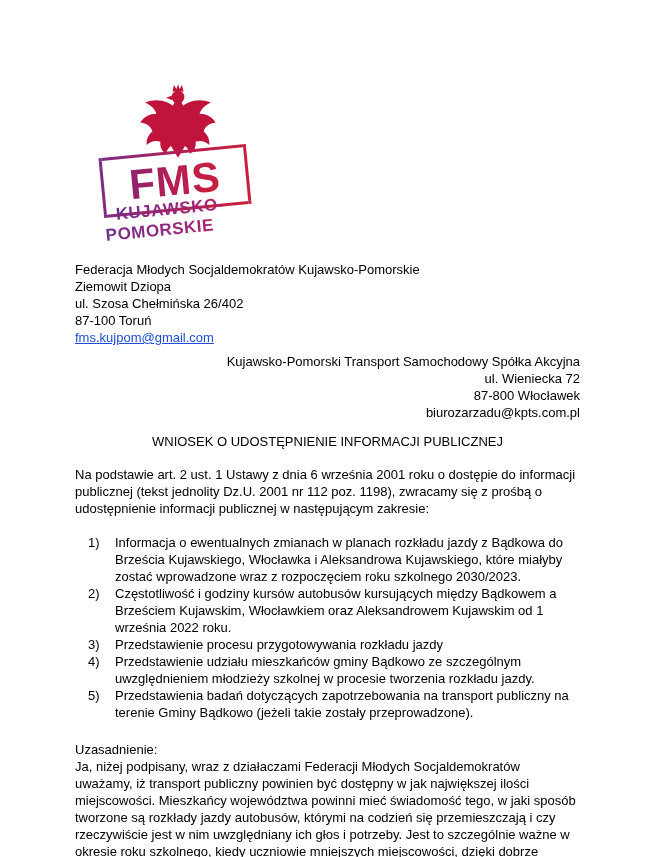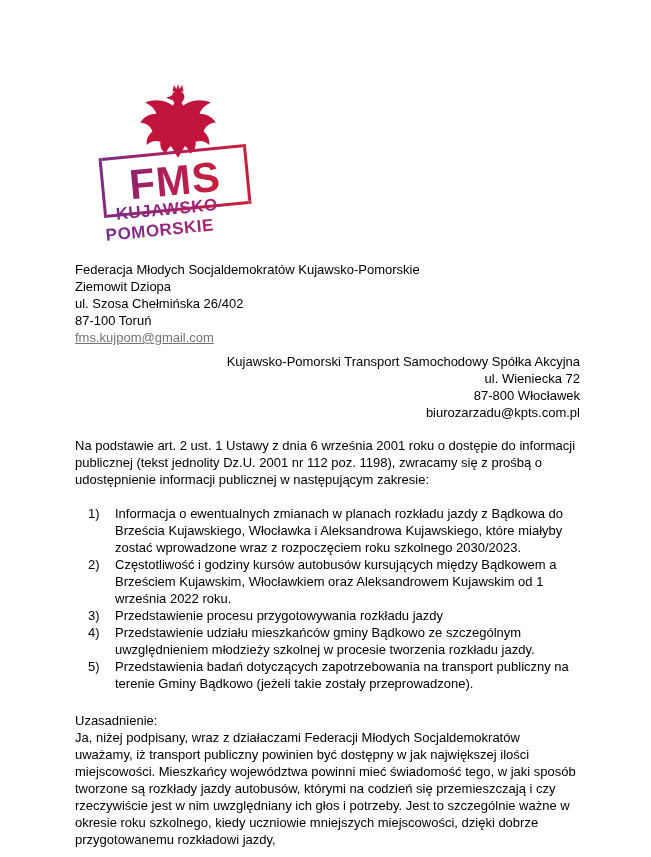--- a/index.html
+++ b/index.html
@@ -34,21 +34,21 @@
     font-weight:bold;font-size:17px;line-height:20px;letter-spacing:0.5px;
     background:linear-gradient(100deg,#6e2d8b 0%,#a02577 60%,#c22052 100%);
     -webkit-background-clip:text;background-clip:text;color:transparent;
   }
   .region .l1{padding-left:12px;}
 
   
   .content{padding:0 71px 0 75px;}
   .sender{margin-top:13px;}
   .sender div,.recipient div{white-space:nowrap;}
-  .email-link{color:#737373;text-decoration:underline;}
+  .email-link{color:#1d4ed8;text-decoration:underline;}
   .recipient{margin-top:7px;text-align:right;}
   .doc-title{margin-top:12px;text-align:center;}
   .intro{margin-top:16px;}
   .request-list{margin-top:17px;padding-left:13px;}
   .request-item{display:flex;}
   .request-item .num{width:27px;flex:0 0 27px;}
   .request-item .txt{flex:1;}
   .just-heading{margin-top:20px;font-weight:normal;}
   .just-body{margin-top:0;}
 </style>
@@ -91,20 +91,21 @@
       <div><a href="#" class="email-link">fms.kujpom@gmail.com</a></div>
     </div>
 
     <div class="recipient">
       <div>Kujawsko-Pomorski Transport Samochodowy Spółka Akcyjna</div>
       <div>ul. Wieniecka 72</div>
       <div>87-800 Włocławek</div>
       <div>biurozarzadu@kpts.com.pl</div>
     </div>
 
+    <div class="doc-title">WNIOSEK O UDOSTĘPNIENIE INFORMACJI PUBLICZNEJ</div>
 
     <p class="intro">Na podstawie art. 2 ust. 1 Ustawy z dnia 6 września 2001 roku o dostępie do informacji publicznej (tekst jednolity Dz.U. 2001 nr 112 poz. 1198), zwracamy się z prośbą o udostępnienie informacji publicznej w następującym zakresie:</p>
 
     <div class="request-list">
       <div class="request-item">
         <span class="num">1)</span>
         <span class="txt">Informacja o ewentualnych zmianach w planach rozkładu jazdy z Bądkowa do Brześcia Kujawskiego, Włocławka i Aleksandrowa Kujawskiego, które miałyby zostać wprowadzone wraz z rozpoczęciem roku szkolnego 2030/2023.</span>
       </div>
       <div class="request-item">
         <span class="num">2)</span>

